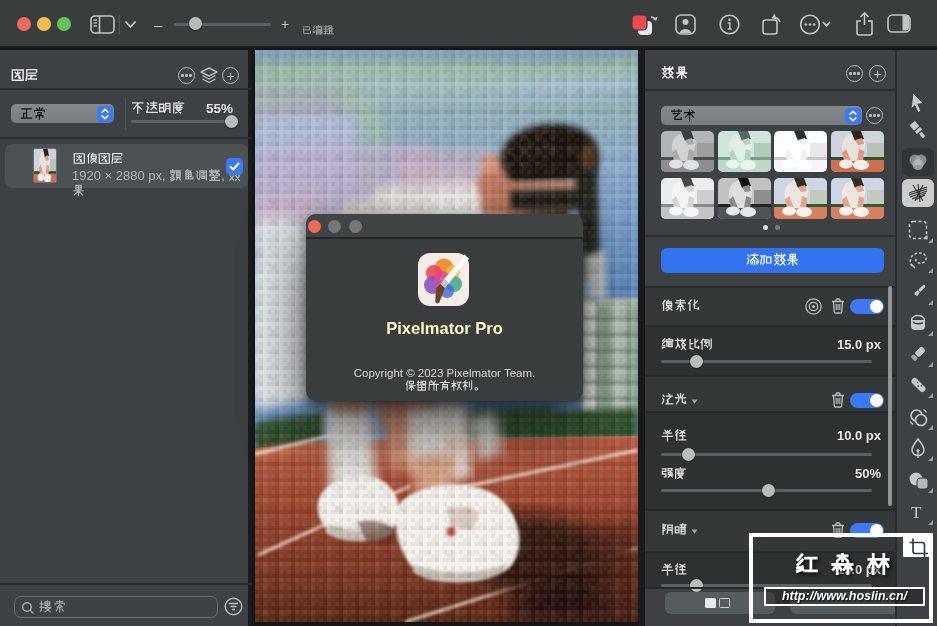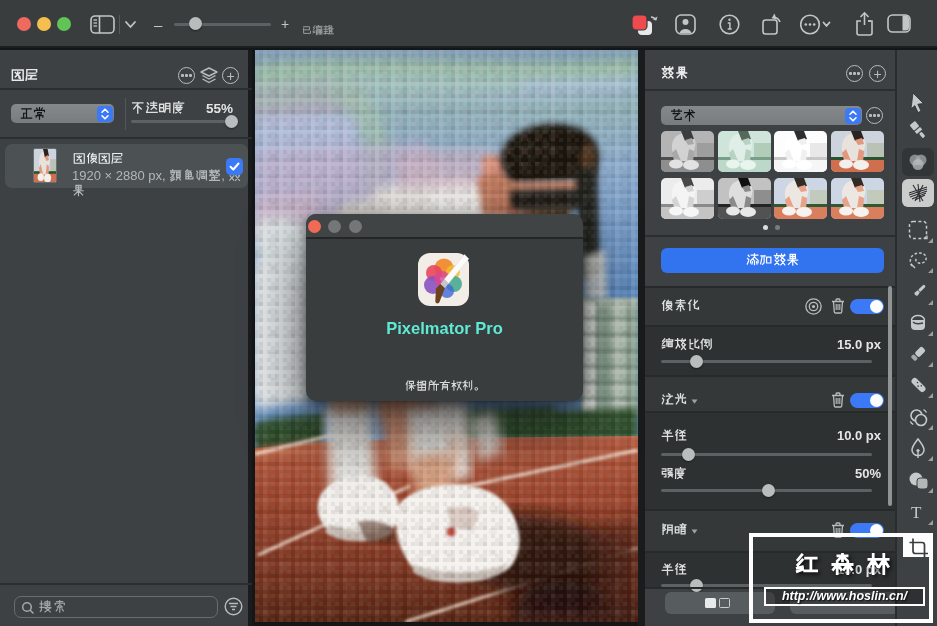--- a/index.html
+++ b/index.html
@@ -490,21 +490,22 @@
        <circle cx="36" cy="19" r="7" fill="#f0c030" opacity="0.85"></circle>
        <circle cx="17" cy="20" r="8" fill="#e8475c" opacity="0.9"></circle>
        <circle cx="16" cy="32" r="9" fill="#8a52c0" opacity="0.9"></circle>
        <circle cx="37" cy="31" r="8" fill="#4aa890" opacity="0.9"></circle>
        <circle cx="30" cy="38" r="7" fill="#3f68d8" opacity="0.8"></circle>
        <circle cx="25" cy="26" r="8" fill="#d84890" opacity="0.8"></circle>
        <path d="M47.5 1.5 L51.8 5.8 L31.5 30.5 L27.3 26.3 Z" fill="#fbfbfb" stroke="#d8d8d8" stroke-width="0.5"></path>
        <path d="M27.3 26.3 L31.5 30.5 L27.8 35.2 L23.3 31 Z" fill="#c4c6ca"></path>
        <path d="M23.3 31 L27.8 35.2 L22.5 49 C21 51.5 18.3 50.5 18.3 48 L19 35.5 Z" fill="#6e421f"></path>
       </svg></div>
-    <div style="position:absolute;left:0;top:105px;width:277px;text-align:center;color:#5eead4;font-size:16.5px;font-weight:bold">Pixelmator Pro</div>
+    <div style="position:absolute;left:0;top:105px;width:277px;text-align:center;color:#fef9c3;font-size:16.5px;font-weight:bold">Pixelmator Pro</div>
+    <div style="position:absolute;left:0;top:153px;width:277px;text-align:center;color:#d8dada;font-size:11.5px">Copyright © 2023 Pixelmator Team.</div>
     <div style="position:absolute;left:0;top:166px;width:277px;text-align:center;color:#d8dada;font-size:11.5px"><svg class="z">
         <use href="#g4fdd"></use>
       </svg><svg class="z">
         <use href="#g7559"></use>
       </svg><svg class="z">
         <use href="#g6240"></use>
       </svg><svg class="z">
         <use href="#g6709"></use>
       </svg><svg class="z">
         <use href="#g6743"></use>

